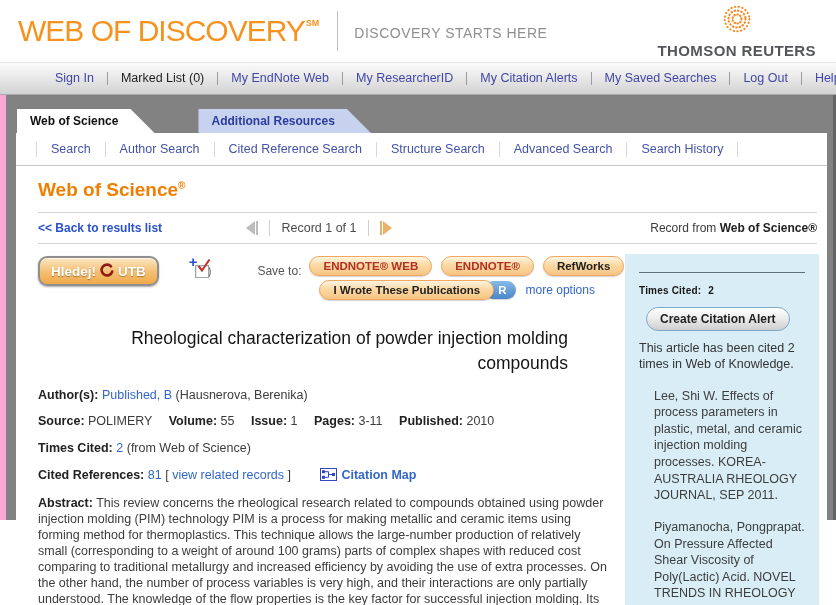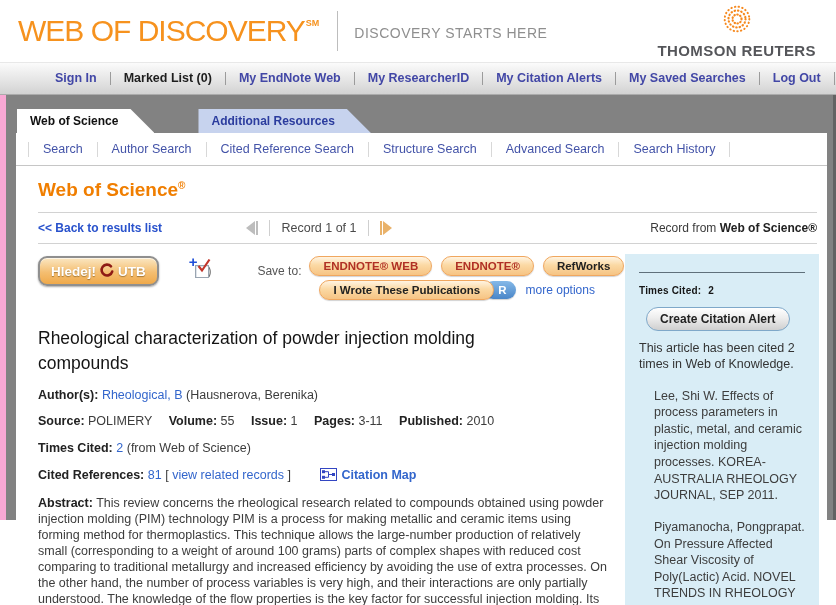--- a/index.html
+++ b/index.html
@@ -12,34 +12,34 @@
   .logo { color:#F6921E; font-size:30px; font-weight:400; letter-spacing:-1px; line-height:1; }
   .logo-sm { color:#F6921E; font-size:9px; font-weight:bold; margin-top:2px; margin-left:1px; }
   .mast-divider { width:1px; height:40px; background:#BDBDBD; margin:0 16px 0 18px; }
   .tagline { color:#8F8F8F; font-size:14px; letter-spacing:0.5px; padding-top:4px; }
   .brand { margin-left:auto; display:flex; align-items:center; gap:8px;flex-direction:column; }
   .brand-name { color:#55565A; font-size:15px; font-weight:bold; letter-spacing:0.4px; }
 
   
   .topnav { height:33px; background:linear-gradient(#FBFBFB,#E3E3E3 60%,#D2D2D2); border-top:1px solid #E8E8E8; border-bottom:1px solid #ABABAB; display:flex; align-items:center; padding-left:42px; }
   .topnav ul { list-style:none; display:flex; align-items:center; }
-  .topnav li { font-size:12.5px; color:#4247A6; padding:0 13px; border-right:1px solid #9B9B9B; line-height:13px; cursor:pointer; white-space:nowrap;font-weight:bold; }
+  .topnav li { font-size:12.5px; color:#4247A6; padding:0 13px; border-right:1px solid #9B9B9B; line-height:13px; cursor:pointer; white-space:nowrap; }
   .topnav li:last-child { border-right:none; }
   .topnav li:nth-child(2) { color:#1E1E1E; }
 
   
   .gray-area { height:425px; background:#828282; border-left:6px solid #f9a8d4; border-right:3px solid #636363; }
   .tabs-row { padding:14px 0 0 11px; display:flex; gap:44px; }
   .tab { height:24px; line-height:24px; font-size:12px; font-weight:bold; padding:0 36px 0 13px; clip-path:polygon(0 0, calc(100% - 24px) 0, 100% 100%, 0 100%); cursor:pointer; white-space:nowrap; }
   .tab-active { background:#FFFFFF; color:#111; }
   .tab-secondary { background:#C7D3EE; color:#2B3C9E; }
 
   
   .panel { background:#fff; margin:0 6px 0 10px; min-height:475px; }
-  .subnav { display:flex; align-items:center; height:33px; padding-left:12px; border-bottom:1px solid #C6C6C6; }
+  .subnav { display:flex; align-items:center; height:33px; padding-left:20px; border-bottom:1px solid #C6C6C6; }
   .subnav ul { list-style:none; display:flex; align-items:center; border-left:1px solid #D8D8D8; }
   .subnav li { font-size:12.5px; color:#4353A8; padding:0 14px; border-right:1px solid #D8D8D8; line-height:15px; cursor:pointer; white-space:nowrap; }
 
   .panel-inner { padding:0 8px 0 22px; }
   .wos-heading { color:#F07E00; font-size:19px; font-weight:bold; padding:13px 0 11px; }
   .wos-heading sup { font-size:10px; }
   .hr { border:none; border-top:1px solid #D2D2D2; height:0; margin-right:2px; }
 
   
   .record-row { display:flex; align-items:center; height:30px; font-size:12px; margin-right:2px; }
@@ -70,21 +70,21 @@
   .save-to { color:#555; font-size:12px; margin:10px 8px 0 12px; white-space:nowrap; }
   .save-pills { display:flex; flex-direction:column; gap:4px; margin-top:2px; }
   .pill-row { display:flex; align-items:center; gap:9px; }
   .pill-row2 { display:flex; align-items:center; margin-left:10px; }
   .pill { background:linear-gradient(#FFF4E2,#FBD9A4 45%,#F6C484); border:1px solid #F0A75F; border-radius:11px; padding:3px 13px; font-size:11.5px; font-weight:bold; color:#222; cursor:pointer; white-space:nowrap; box-shadow:0 1px 1px rgba(0,0,0,.18); position:relative; z-index:2; }
   .pill.endnote { color:#B03025; }
   .r-badge { background:linear-gradient(#85B9E8,#4A86C8); color:#fff; font-weight:bold; font-size:11.5px; border-radius:10px; padding:3px 9px 3px 14px; margin-left:-10px; z-index:1; cursor:pointer; box-shadow:0 1px 1px rgba(0,0,0,.18); }
   .more-options { color:#3366CC; font-size:12px; margin-left:10px; cursor:pointer; text-decoration:none; }
 
   
-  .rec-title { font-size:17.5px; font-weight:400; color:#141414; line-height:1.45; margin-top:26px; max-width:530px; }
+  .rec-title { font-size:17.5px; font-weight:400; color:#141414; line-height:1.45; margin-top:26px; max-width:530px;text-align:right; }
   .meta { font-size:12.5px; color:#3C3C3C; margin-top:11px; line-height:1.25; }
   .meta b { color:#222; }
   .meta .gap { margin-left:13px; }
   .meta a { color:#3366CC; text-decoration:none; cursor:pointer; }
   .citemap-group { margin-left:26px; white-space:nowrap; }
   .citemap-link { color:#3346C2; font-weight:bold; text-decoration:none; cursor:pointer; margin-left:4px; }
   .abstract { font-size:12.5px; color:#3C3C3C; line-height:1.27; margin-top:13px; padding-right:6px; }
   .abstract b { color:#222; }
 
   
@@ -221,21 +221,21 @@
                   <span class="r-badge">R</span>
                   <a class="more-options">more options</a>
                 </div>
               </div>
             </div>
 
             <h2 class="rec-title">Rheological characterization of powder injection molding compounds</h2>
 
             <p class="meta">
               <b>Author(s):</b>
-              <a>Rheological, B</a>
+              <a>Published, B</a>
               <span>(Hausnerova, Berenika)</span>
             </p>
 
             <p class="meta">
               <b>Source:</b>
               <span>POLIMERY</span>
               <b class="gap">Volume:</b>
               <span>55</span>
               <b class="gap">Issue:</b>
               <span>1</span>

